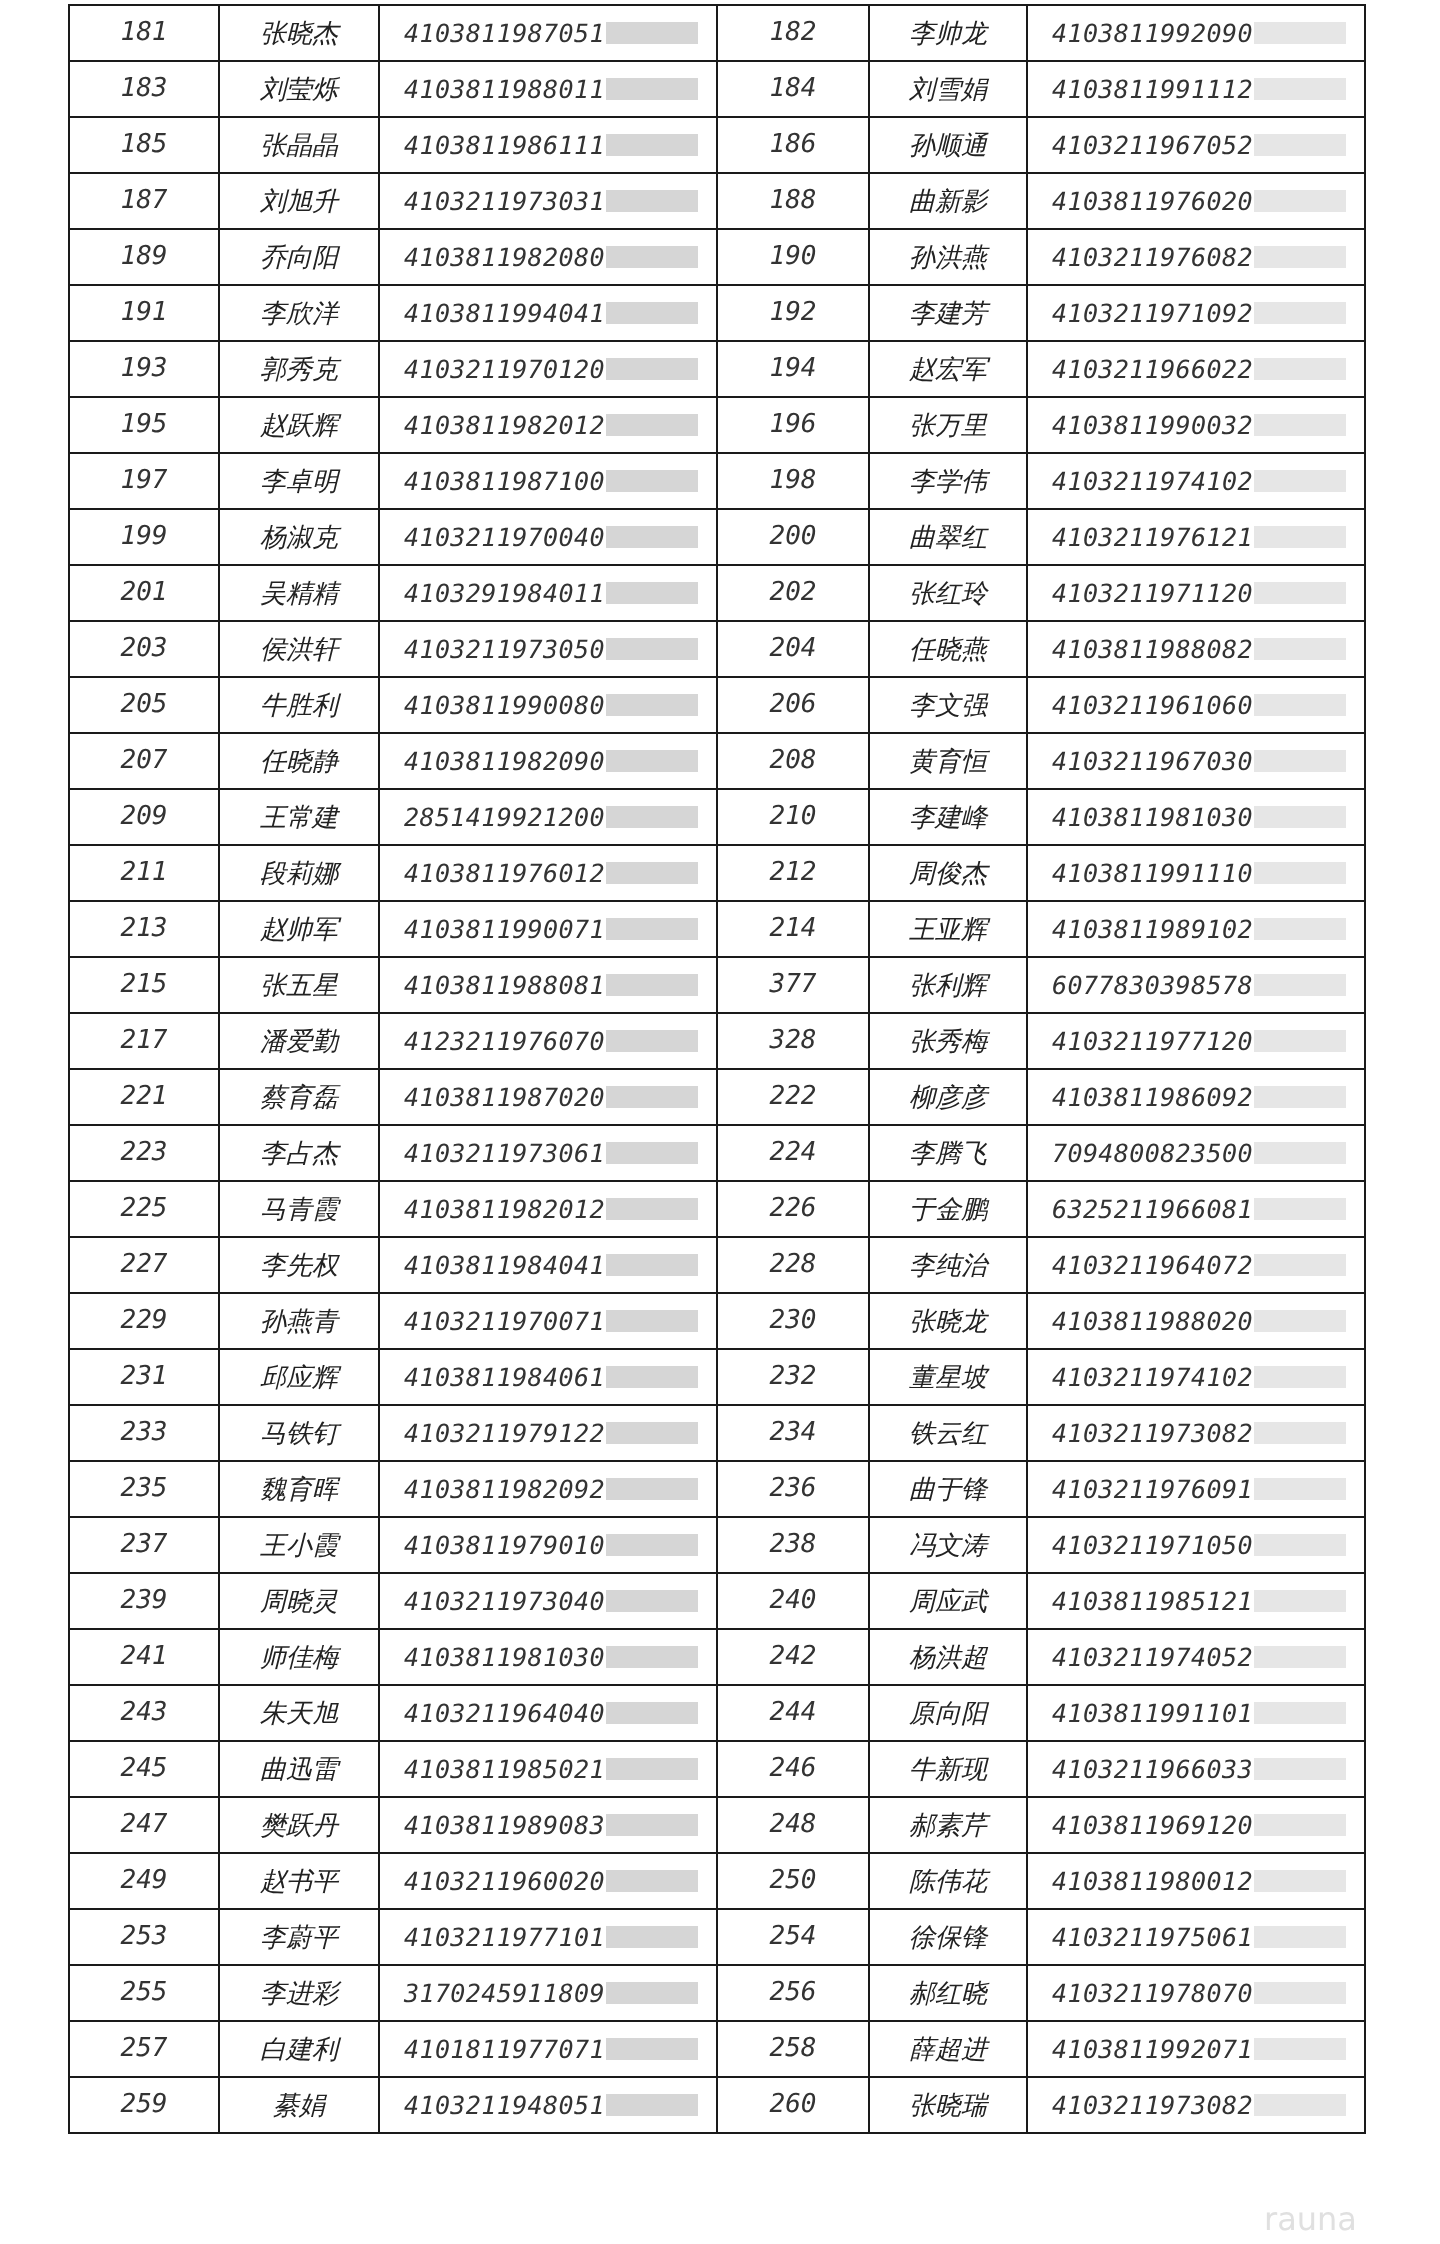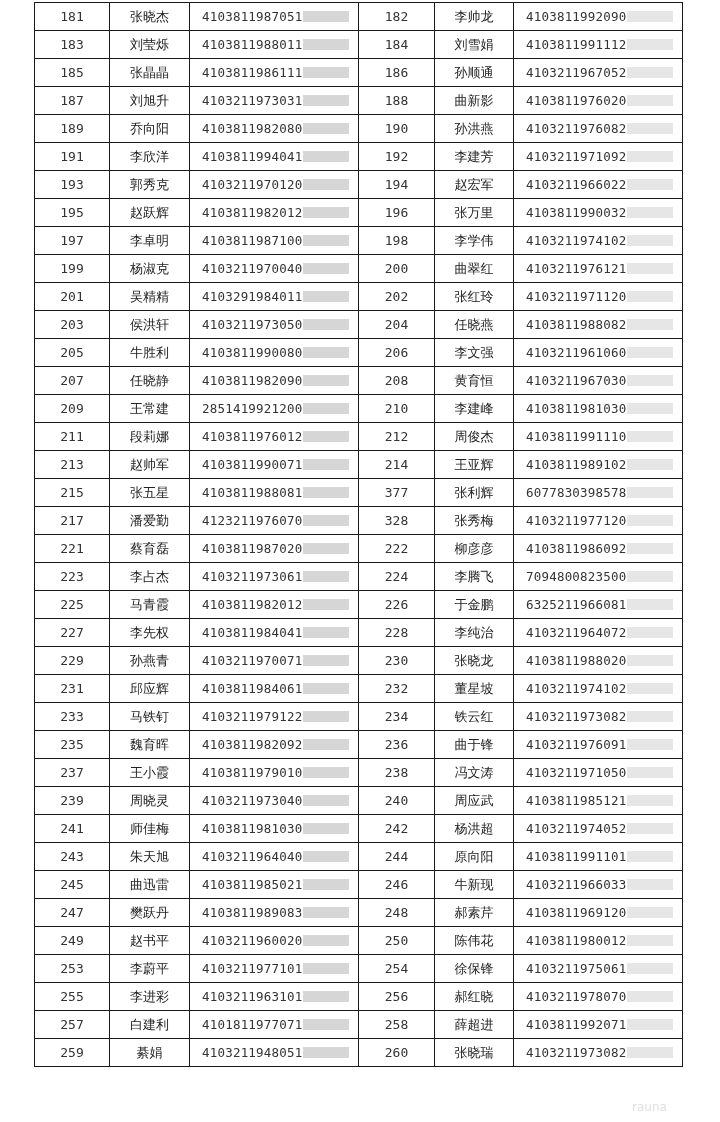--- a/index.html
+++ b/index.html
@@ -1,34 +1,34 @@
 <!DOCTYPE html>
 <html><head>
   <meta charset="utf-8">
   <style>
     html, body { margin: 0; padding: 0; background: #ffffff; }
     body { width: 720px; height: 1122px; position: relative; overflow: hidden;
            font-family: "DejaVu Sans", "Liberation Sans", sans-serif; color: #222; }
-    table.roster { position: absolute; left: 34px; top: 2px; border-collapse: collapse; table-layout: fixed; }
+    table.roster { position: absolute; left: 34px; top: 2px; border-collapse: collapse; table-layout: fixed; font-style: italic; }
     table.roster td { border: 1px solid #1a1a1a; height: 27px; padding: 0; font-size: 13px;
                       text-align: center; vertical-align: middle; white-space: nowrap; overflow: hidden; }
     col.c-no { width: 75px; }
     col.c-name { width: 80px; }
     col.c-id { width: 169px; }
     col.c-no2 { width: 76px; }
     col.c-name2 { width: 79px; }
     col.c-id2 { width: 169px; }
     td.num { font-family: "DejaVu Sans Mono", "Liberation Mono", monospace; font-size: 13px; color: #333; }
     td.name { font-size: 14px; color: #222; }
     td.id { text-align: left !important; padding-left: 12px !important; }
     .id-wrap { display: inline-flex; align-items: center; }
     .id-text { font-family: "DejaVu Sans Mono", "Liberation Mono", monospace; font-size: 12.5px; letter-spacing: 0.2px; color: #333; }
     .mask { display: inline-block; width: 46px; height: 11px; background: #d6d6d6; margin-left: 1px; }
     .mask.light { background: #e6e6e6; }
-    .watermark { position: absolute; left: 632px; top: 1100px; font-size: 12px; color: #e0e0e0; font-family: "DejaVu Sans", sans-serif; }
+    .watermark { position: absolute; left: 632px; top: 1100px; font-size: 16px; color: #e0e0e0; font-family: "DejaVu Sans", sans-serif; }
   </style>
 </head>
 <body>
 
 <table class="roster">
   <colgroup>
     <col class="c-no">
       <col class="c-name">
       <col class="c-id">
     <col class="c-no2">
@@ -523,21 +523,21 @@
         <td class="name">徐保锋</td>
         <td class="id"><span class="id-wrap">
             <span class="id-text">4103211975061</span>
             <span class="mask light"></span>
           </span></td>
       </tr>
       <tr>
         <td class="num">255</td>
         <td class="name">李进彩</td>
         <td class="id"><span class="id-wrap">
-            <span class="id-text">4103211963101</span>
+            <span class="id-text">3170245911809</span>
             <span class="mask"></span>
           </span></td>
         <td class="num">256</td>
         <td class="name">郝红晓</td>
         <td class="id"><span class="id-wrap">
             <span class="id-text">4103211978070</span>
             <span class="mask light"></span>
           </span></td>
       </tr>
       <tr>

